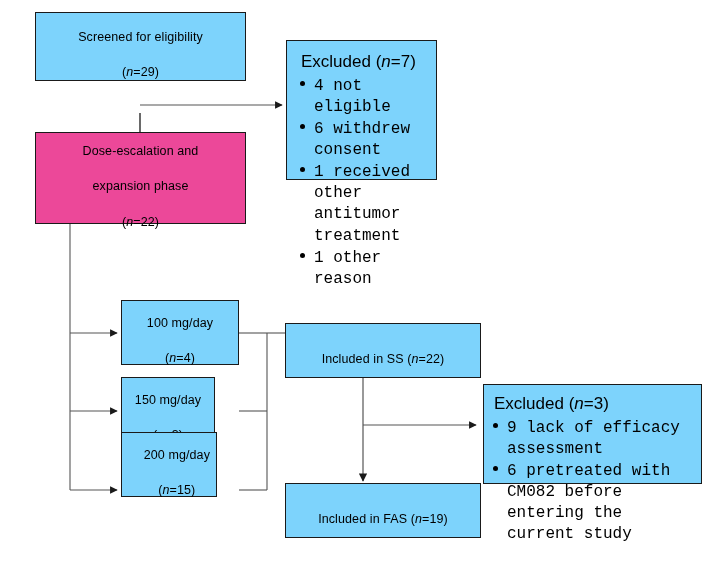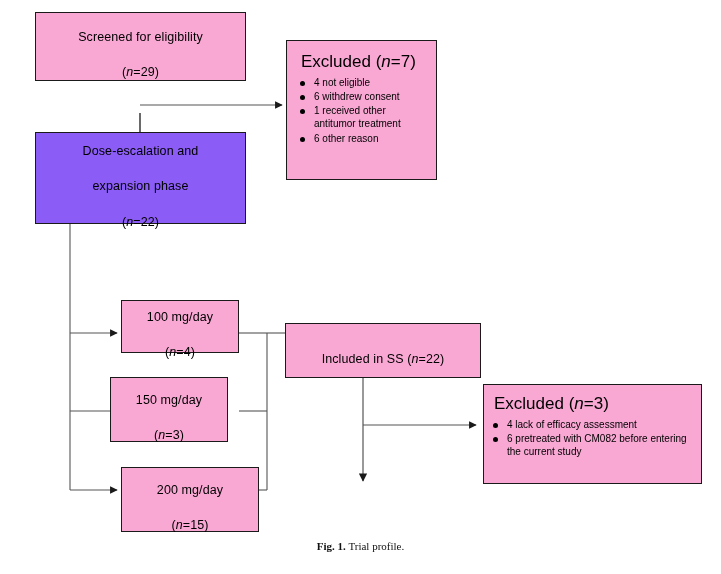--- a/index.html
+++ b/index.html
@@ -26,27 +26,27 @@
     top: 0;
     width: 721px;
     height: 574px;
     pointer-events: none;
   }
   
   .node {
     position: absolute;
     box-sizing: border-box;
     border: 1.6px solid #1a1a1a;
-    background: #f9a8d4;
+    background: #7dd3fc;
     display: flex;
     flex-direction: column;
     justify-content: center;
   }
   .node.shaded {
-    background: #8b5cf6;
+    background: #ec4899;
   }
   .node-text {
     text-align: center;
     font-size: 12.5px;
     line-height: 1.42;
     letter-spacing: 0.1px;
     white-space: pre-line;
     padding: 0 6px;
   }
   .node-text .it { font-style: italic; }
@@ -58,24 +58,25 @@
     padding-left: 2px;
   }
   .excl-title .it { font-style: italic; }
   ul.excl-list {
     margin: 2px 0 0 0;
     padding: 0;
     list-style: none;
   }
   ul.excl-list li {
     position: relative;
-    font-size: 10px;
+    font-size: 16px;
     line-height: 1.32;
     padding-left: 15px;
     margin-bottom: 1px;
+    font-family: Liberation Mono, monospace;
   }
   ul.excl-list li .dot {
     position: absolute;
     left: 1px;
     top: 5px;
     width: 5px;
     height: 5px;
     border-radius: 50%;
     background: #000;
   }
@@ -141,71 +142,72 @@
 
   <div class="node" style="left:286px; top:40px; width:151px; height:140px; justify-content:flex-start;">
     <div class="excl-body">
       <div class="excl-title">
         <span>Excluded (</span><span class="it">n</span><span>=7)</span>
       </div>
       <ul class="excl-list">
         <li><span class="dot"></span><span>4 not eligible</span></li>
         <li><span class="dot"></span><span>6 withdrew consent</span></li>
         <li><span class="dot"></span><span>1 received other antitumor treatment</span></li>
-        <li><span class="dot"></span><span>6 other reason</span></li>
+        <li><span class="dot"></span><span>1 other reason</span></li>
       </ul>
     </div>
   </div>
 
   <div class="node shaded" style="left:35px; top:132px; width:211px; height:92px;">
     <div class="node-text">
       <span>Dose-escalation and</span><br>
       <span>expansion phase</span><br>
       <span>(</span><span class="it">n</span><span>=22)</span>
     </div>
   </div>
 
-  <div class="node" style="left:121px; top:300px; width:118px; height:53px;">
+  <div class="node" style="left:121px; top:300px; width:118px; height:65px;">
     <div class="node-text">
       <span>100 mg/day</span><br>
       <span>(</span><span class="it">n</span><span>=4)</span>
     </div>
   </div>
 
-  <div class="node" style="left:110px; top:377px; width:118px; height:65px;">
+  <div class="node" style="left:121px; top:377px; width:94px; height:65px;">
     <div class="node-text">
       <span>150 mg/day</span><br>
       <span>(</span><span class="it">n</span><span>=3)</span>
     </div>
   </div>
 
-  <div class="node" style="left:121px; top:467px; width:138px; height:65px;">
+  <div class="node" style="left:121px; top:432px; width:96px; height:65px;align-items:flex-end;">
     <div class="node-text">
       <span>200 mg/day</span><br>
       <span>(</span><span class="it">n</span><span>=15)</span>
     </div>
   </div>
 
   <div class="node" style="left:285px; top:305px; width:196px; height:55px;margin-top:18px;">
     <div class="node-text">
       <span>Included in SS (</span><span class="it">n</span><span>=22)</span>
     </div>
   </div>
 
   <div class="node" style="left:483px; top:384px; width:219px; height:100px; justify-content:flex-start;">
     <div class="excl-body" style="padding:7px 6px 0 8px;">
       <div class="excl-title">
         <span>Excluded (</span><span class="it">n</span><span>=3)</span>
       </div>
       <ul class="excl-list">
-        <li><span class="dot"></span><span>4 lack of efficacy assessment</span></li>
+        <li><span class="dot"></span><span>9 lack of efficacy assessment</span></li>
         <li><span class="dot"></span><span>6 pretreated with CM082 before entering the current study</span></li>
       </ul>
     </div>
   </div>
 
-
-  <div id="caption">
-    <span class="cap-label">Fig. 1.</span>
-    <span>Trial profile.</span>
-  </div>
+  <div class="node" style="left:285px; top:483px; width:196px; height:55px;">
+    <div class="node-text">
+      <span>Included in FAS (</span><span class="it">n</span><span>=19)</span>
+    </div>
+  </div>
+
 
 </div>
 
 </body></html>

